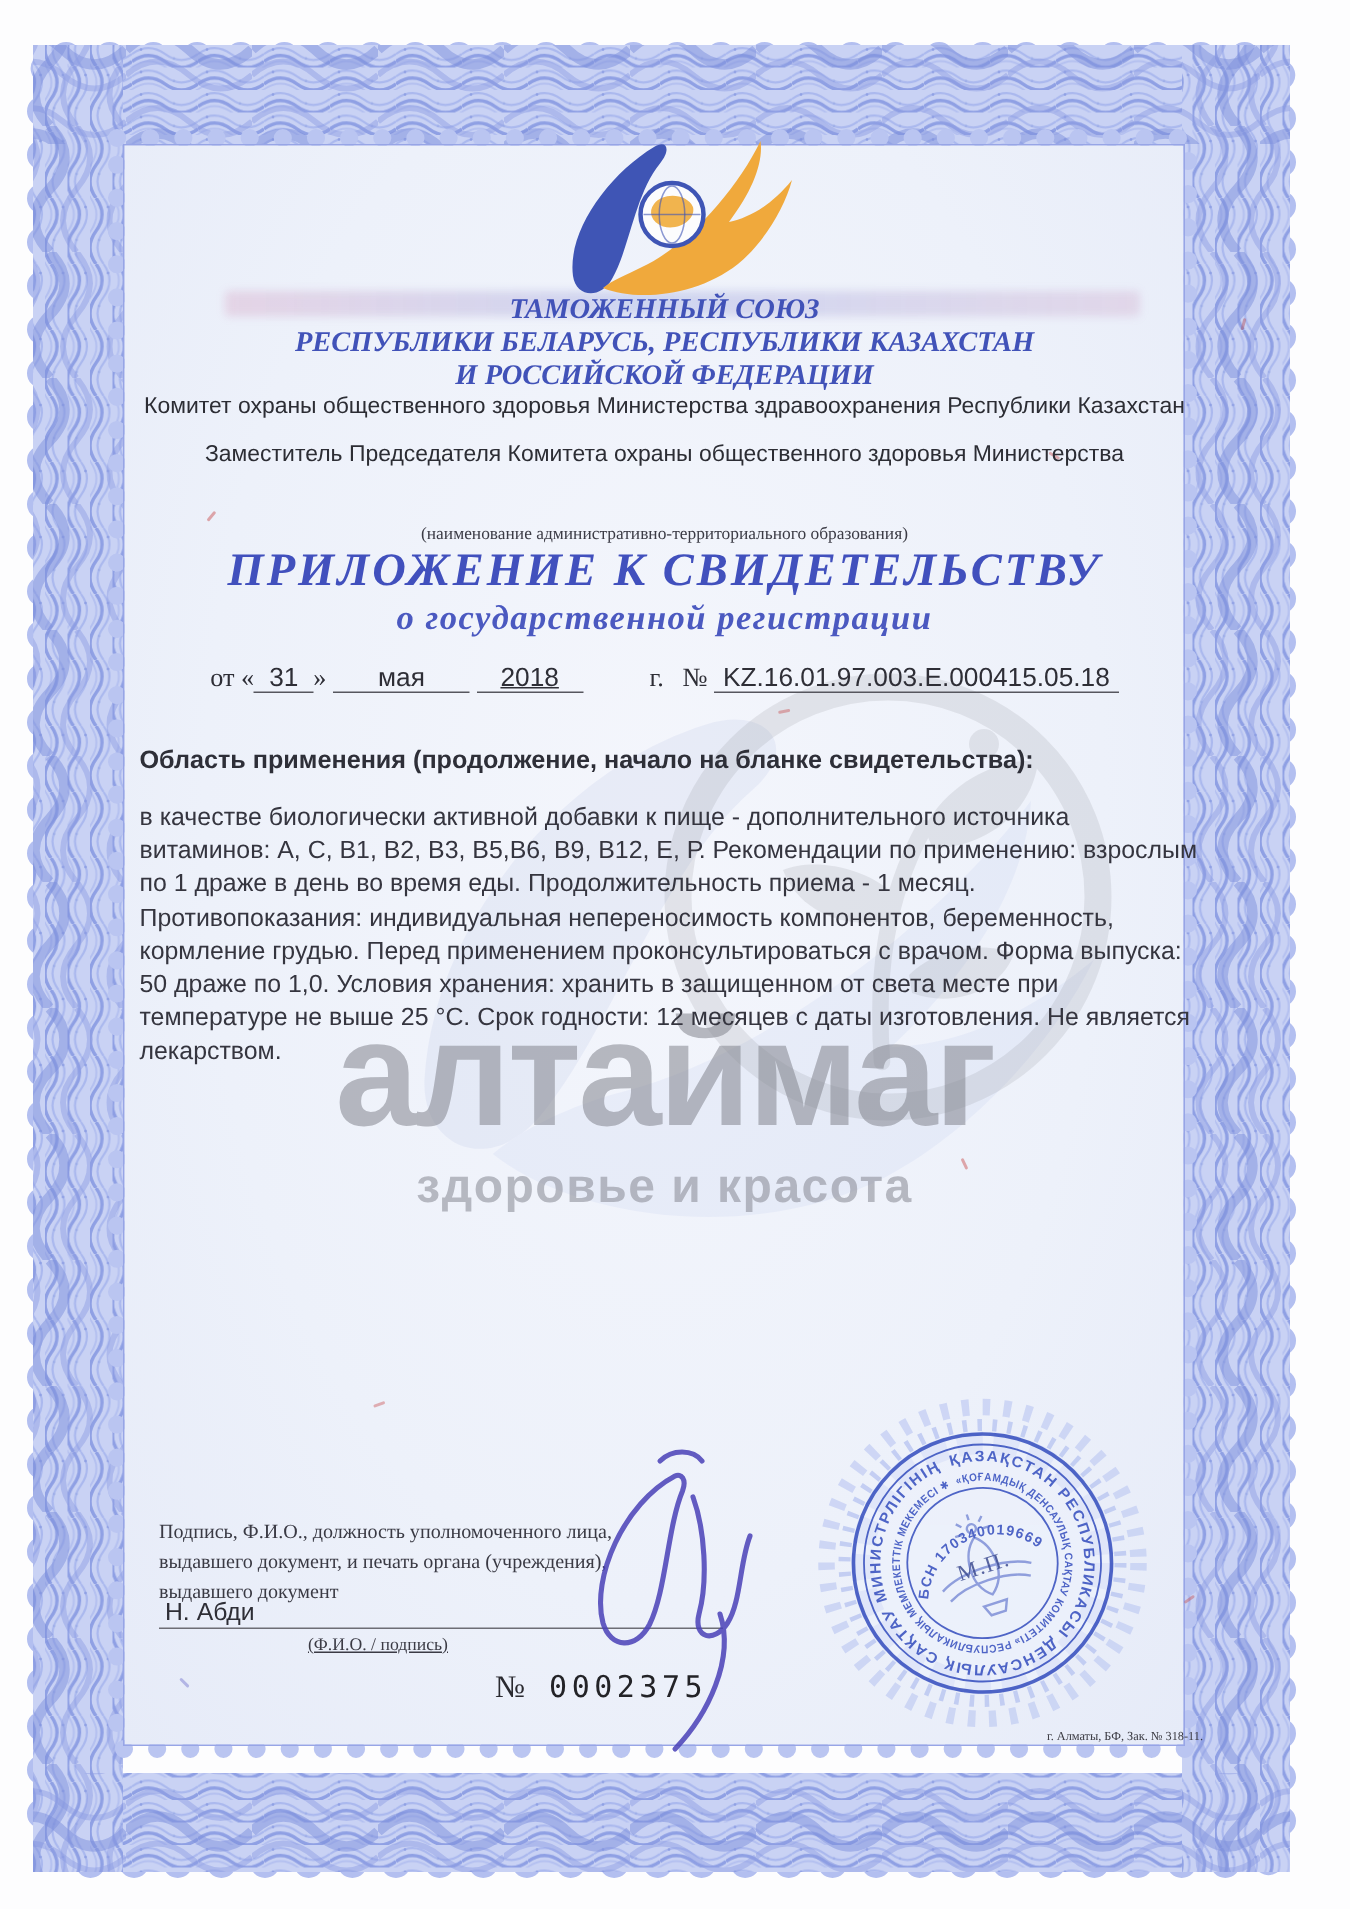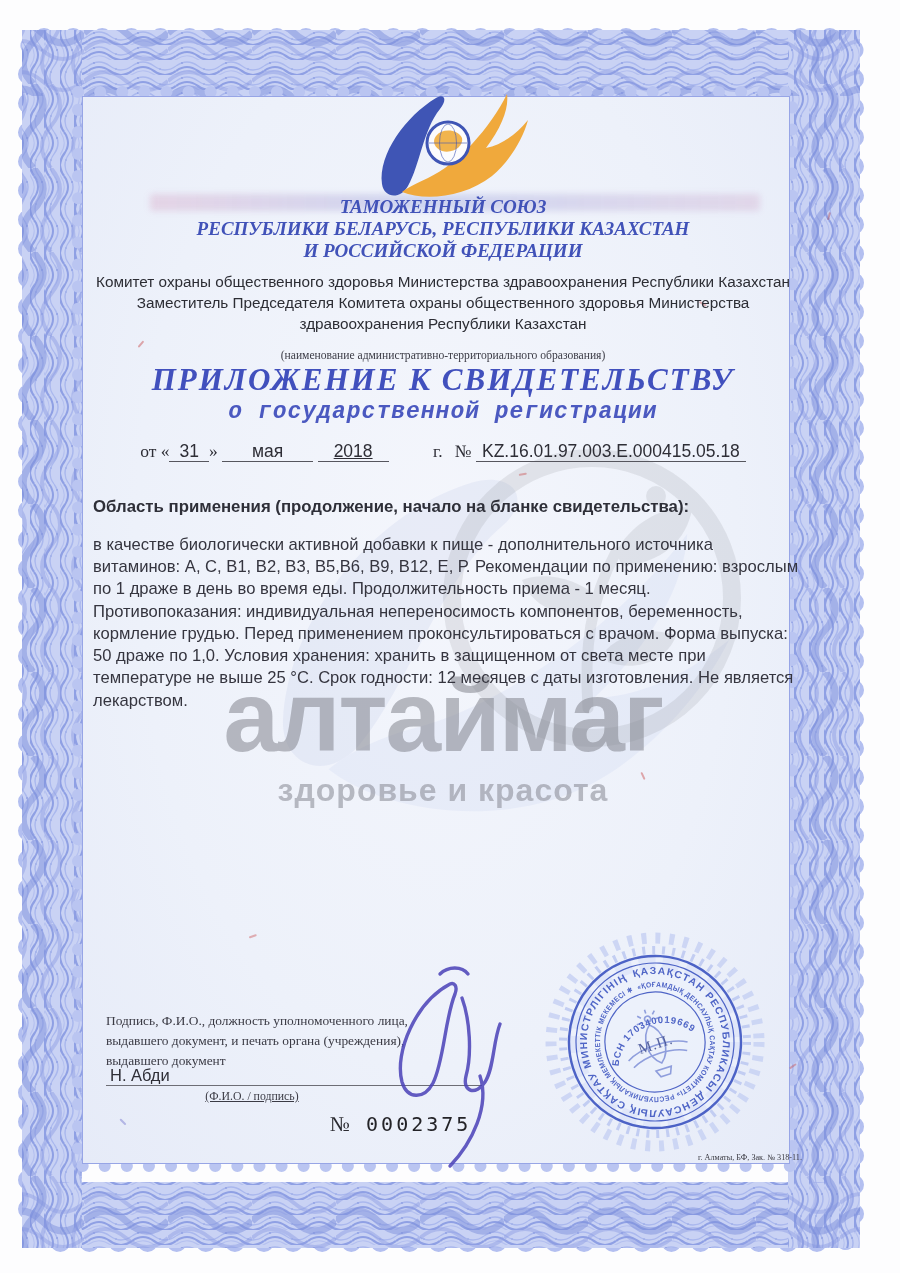--- a/index.html
+++ b/index.html
@@ -132,28 +132,27 @@
       <path d="M96,44 C102,36 118,37 122,46 C124,54 113,62 102,59 C94,56 92,49 96,44 Z" fill="#f0b044" opacity="0.95"></path>
       <ellipse cx="108" cy="51" rx="8.5" ry="19" fill="none" stroke="#3f55b5" stroke-width="1" opacity="0.6"></ellipse>
       <line x1="89" y1="51" x2="127" y2="51" stroke="#3f55b5" stroke-width="1" opacity="0.6"></line>
     </g>
   </svg>
 
   <div class="layer center-line hdr-blue" style="top:196px;font-size:19px;">ТАМОЖЕННЫЙ СОЮЗ</div>
   <div class="layer center-line hdr-blue" style="top:218px;font-size:19px;">РЕСПУБЛИКИ БЕЛАРУСЬ, РЕСПУБЛИКИ КАЗАХСТАН</div>
   <div class="layer center-line hdr-blue" style="top:240px;font-size:19px;">И РОССИЙСКОЙ ФЕДЕРАЦИИ</div>
 
-  <div class="layer center-line committee" style="top:271px;">Комитет охраны общественного здоровья Министерства здравоохранения Республики Казахстан</div>
+  <div class="layer center-line committee" style="top:260px;">Комитет охраны общественного здоровья Министерства здравоохранения Республики Казахстан</div>
   <div class="layer center-line committee" style="top:292px;">Заместитель Председателя Комитета охраны общественного здоровья Министерства</div>
-  <div class="layer center-line committee" style="top:313px;">здравоохранения Республики Казахстан</div>
 
   <div class="layer center-line small-caption" style="top:349px;">(наименование административно-территориального образования)</div>
 
   <div class="layer center-line title-main" style="top:362px;">ПРИЛОЖЕНИЕ К СВИДЕТЕЛЬСТВУ</div>
-  <div class="layer center-line title-sub" style="top:399px;font-family:Liberation Mono, monospace;">о государственной регистрации</div>
+  <div class="layer center-line title-sub" style="top:399px;">о государственной регистрации</div>
 
   <div class="layer center-line date-line" style="top:441px;">
     <span>от «</span><span class="u sans" style="padding:0 10px;">31</span><span>»</span>
     <span class="u sans" style="padding:0 30px;">мая</span>
     <span class="u sans" style="padding:0 16px 0 16px;margin-right:40px;text-decoration:underline;">2018</span>
     <span>г.</span>
     <span style="margin-left:8px;">№</span>
     <span class="u sans" style="padding:0 6px;">KZ.16.01.97.003.E.000415.05.18</span>
   </div>
 

